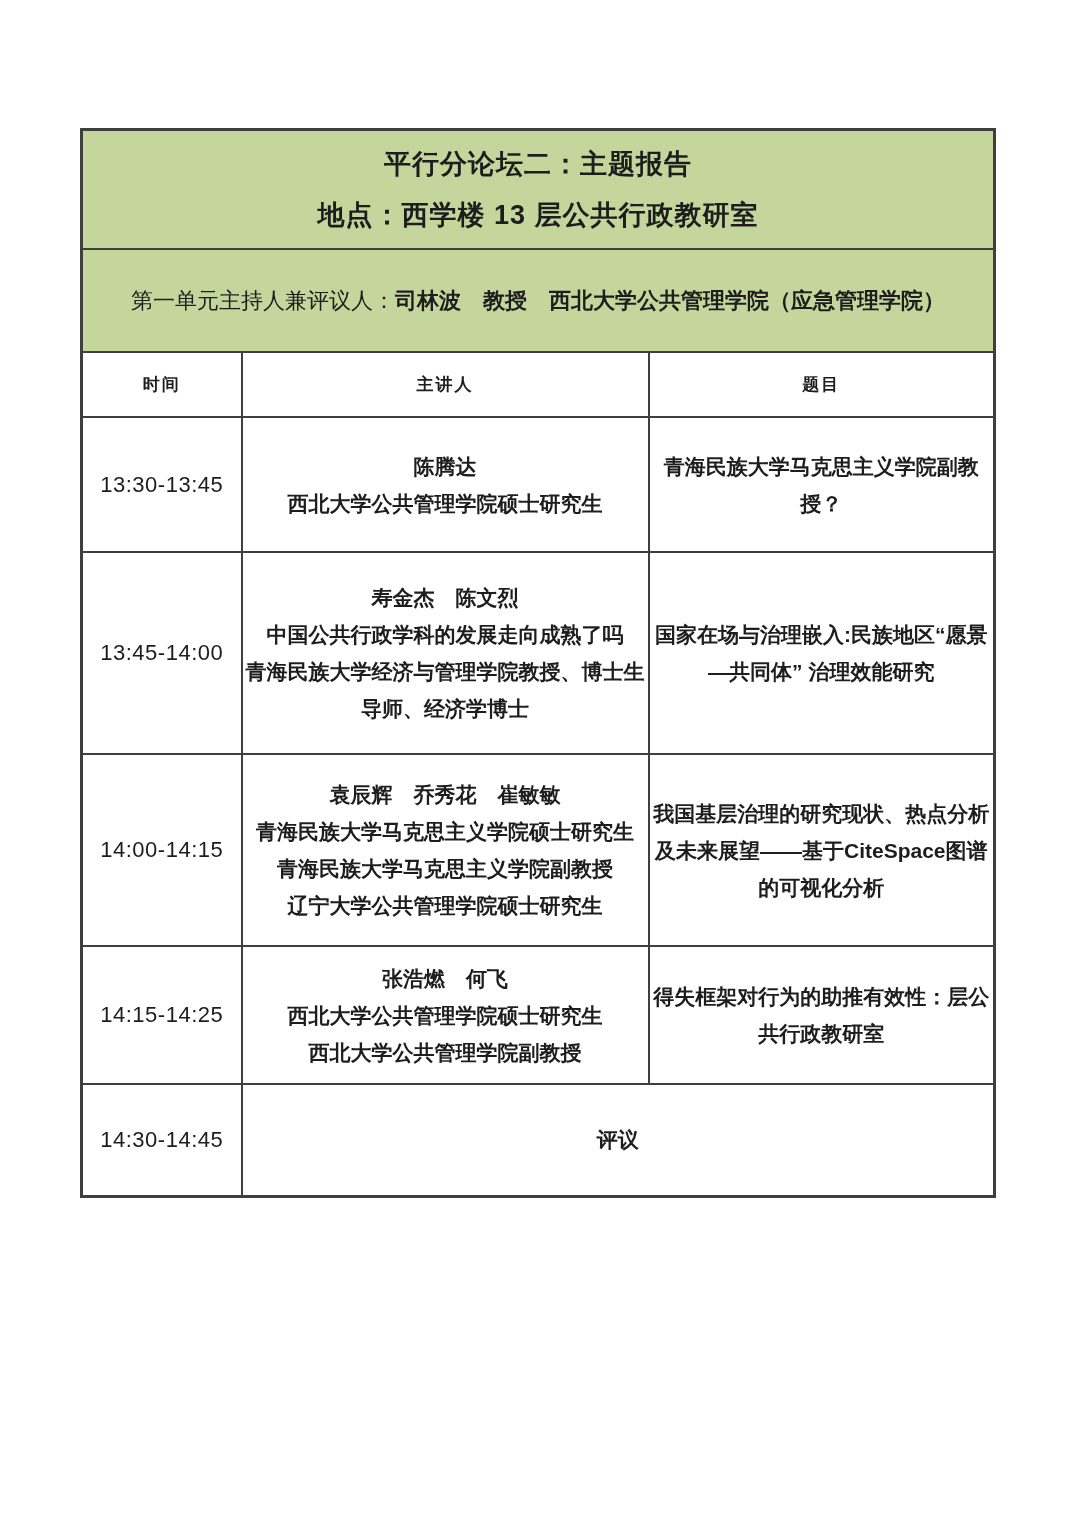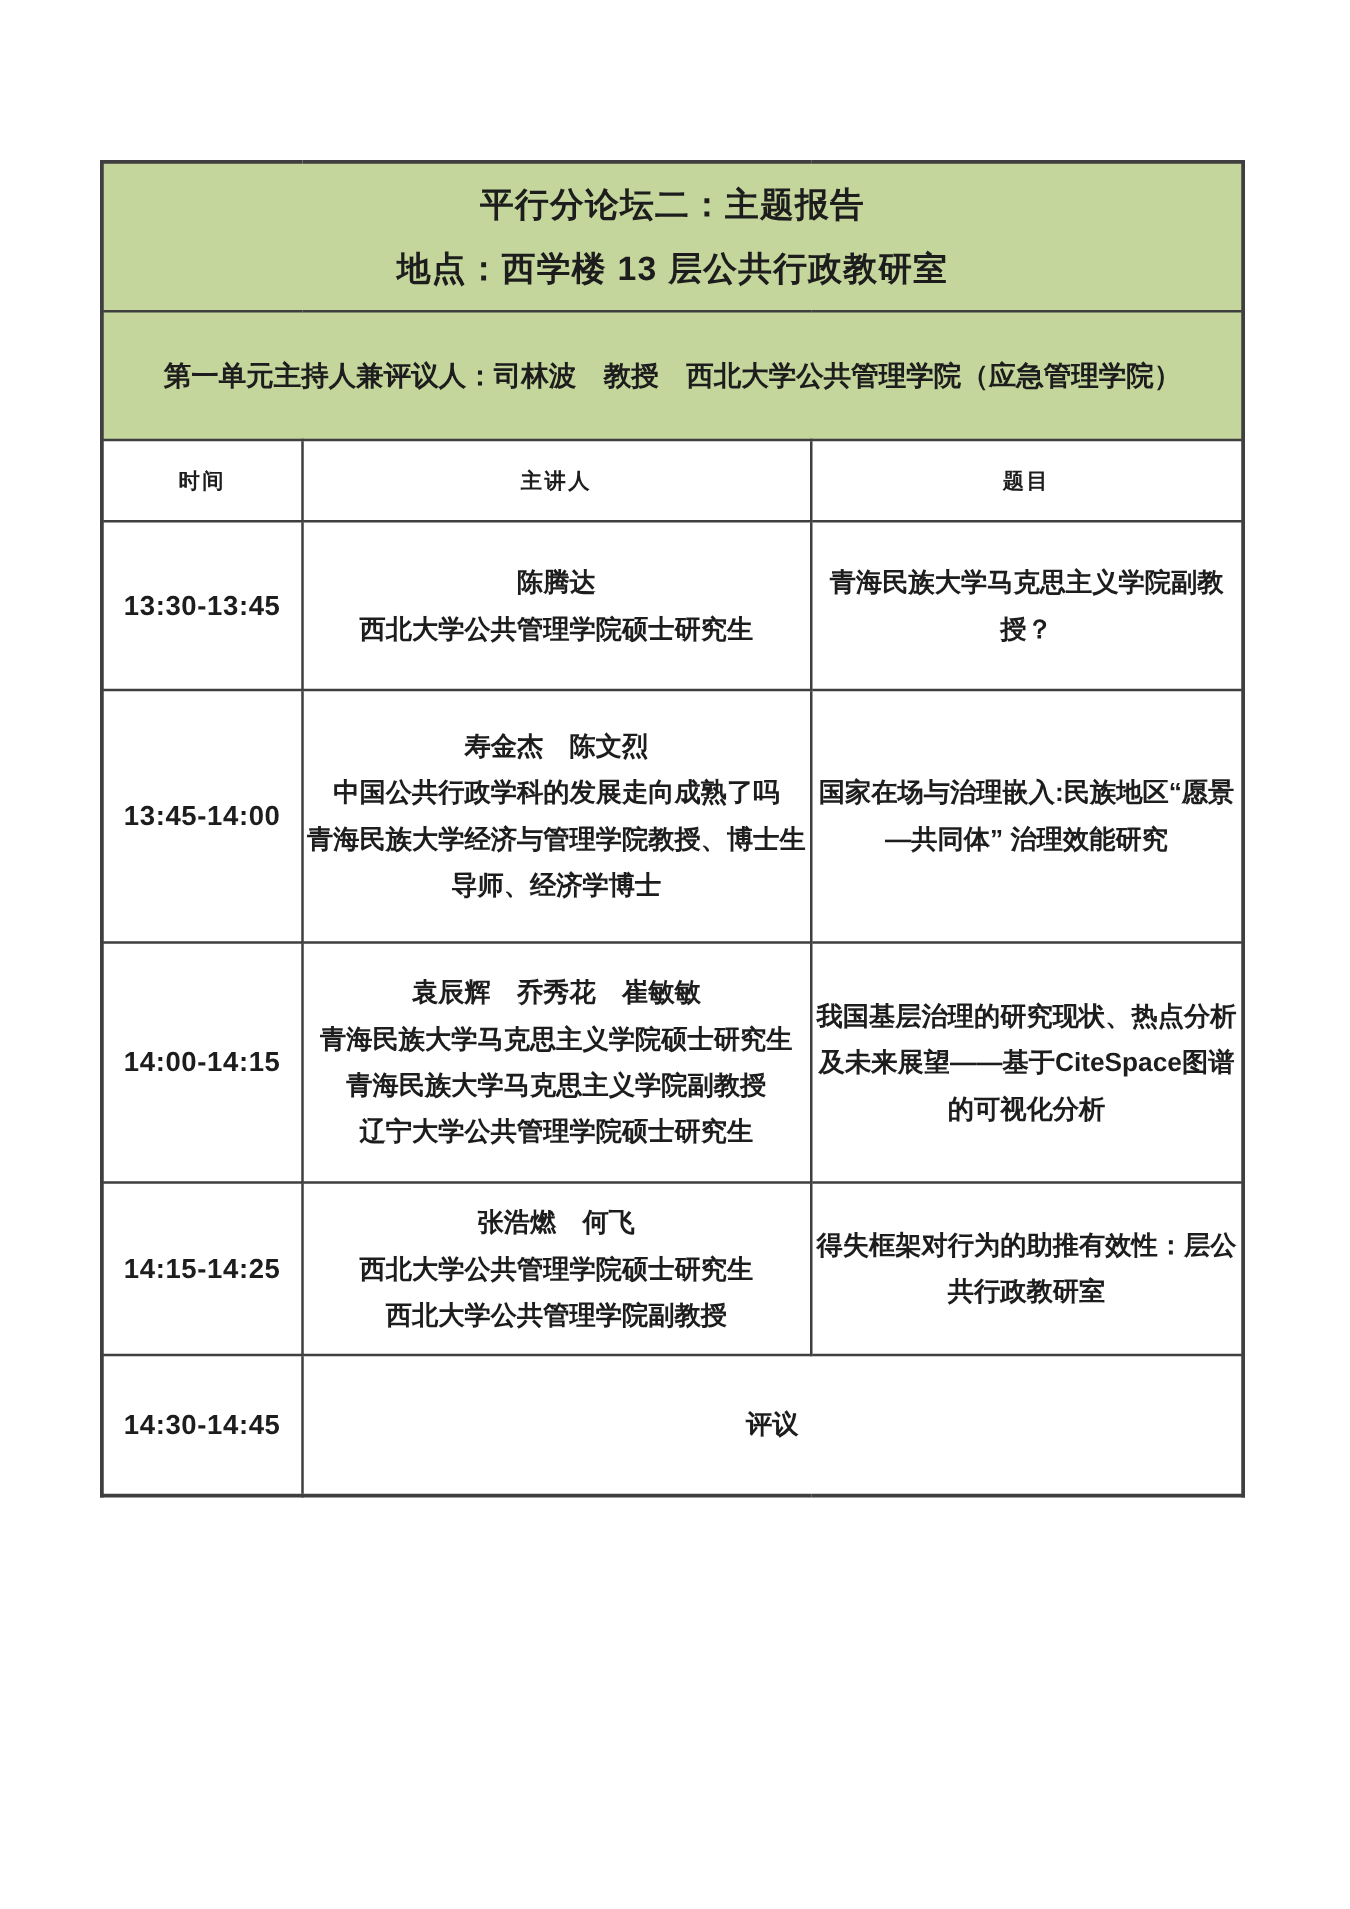--- a/index.html
+++ b/index.html
@@ -60,32 +60,32 @@
     font-size: 27px;
     font-weight: 700;
     letter-spacing: 1px;
   }
   .moderator-cell-inner {
     display: flex;
     justify-content: center;
     align-items: center;
     font-size: 22px;
   }
-  .mod-label { font-weight: 700; white-space: pre-wrap; text-align: right; }
+  .mod-label { font-weight: 400; white-space: pre-wrap; text-align: right; }
   .mod-value { font-weight: 700; white-space: pre-wrap; }
 
   .schedule th {
     font-size: 17px;
     font-weight: 700;
     letter-spacing: 2px;
     background: #ffffff;
   }
   .time-cell {
     font-size: 22px;
-    font-weight: 700;
+    font-weight: 400;
     letter-spacing: 0.5px;
   }
   .speaker-cell { padding: 0 16px; }
   .topic-cell   { padding: 0 10px; }
   .speaker-cell .line,
   .topic-cell .topic-text,
   .merged-cell .merged-text {
     font-size: 21px;
     font-weight: 600;
     line-height: 37px;

